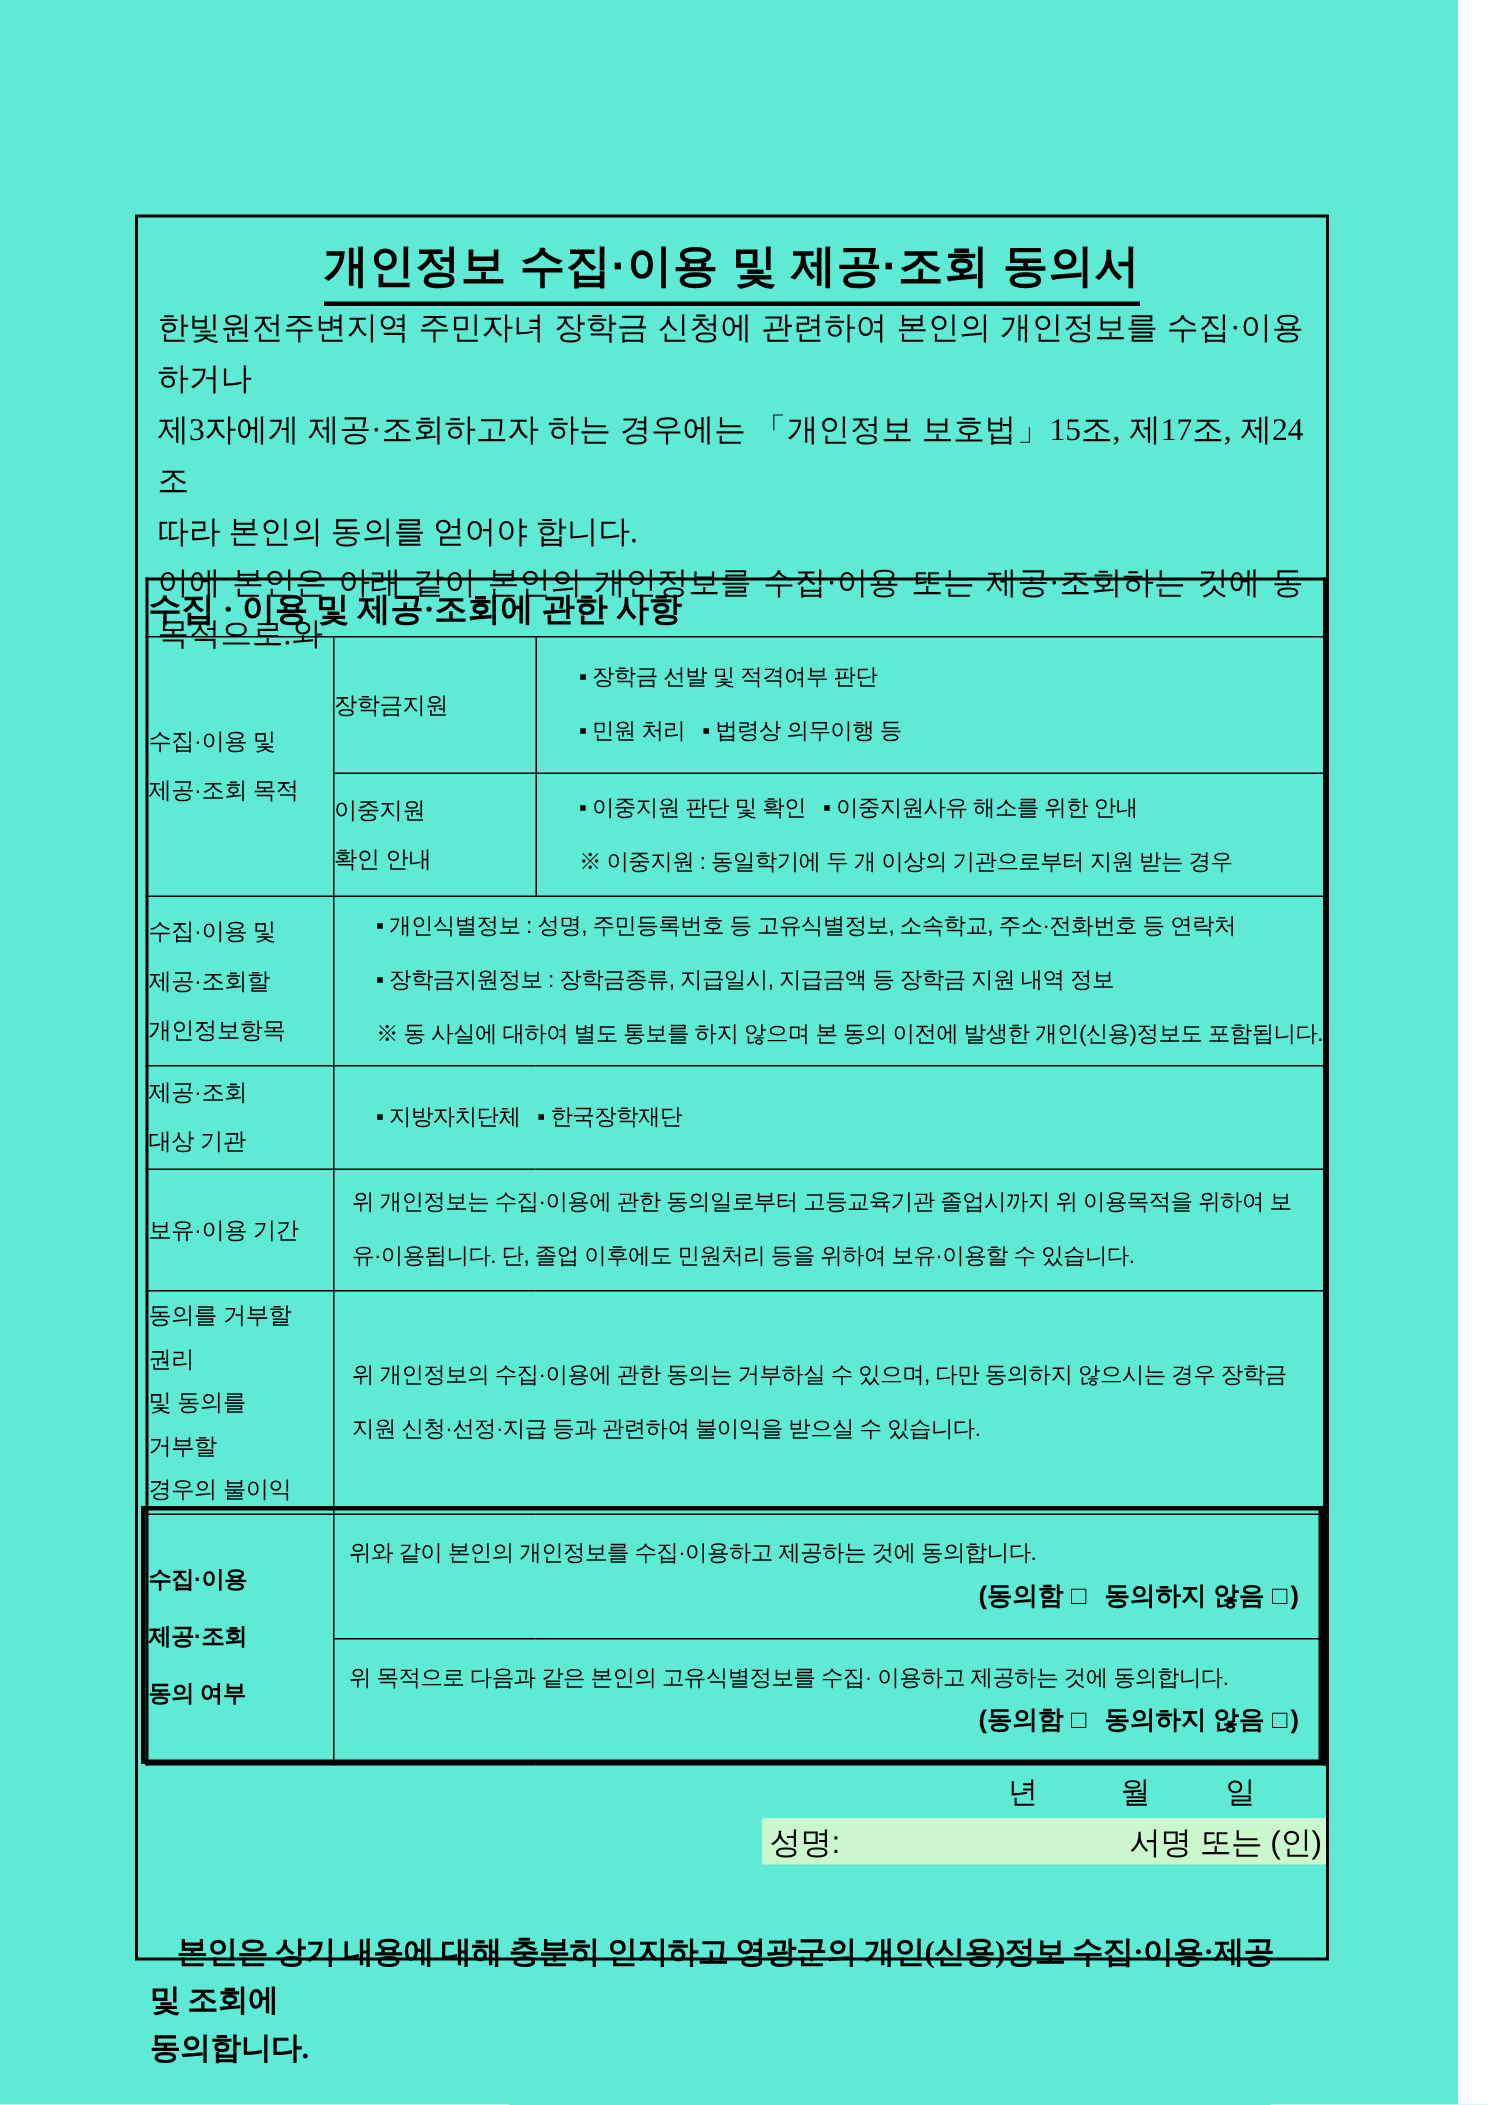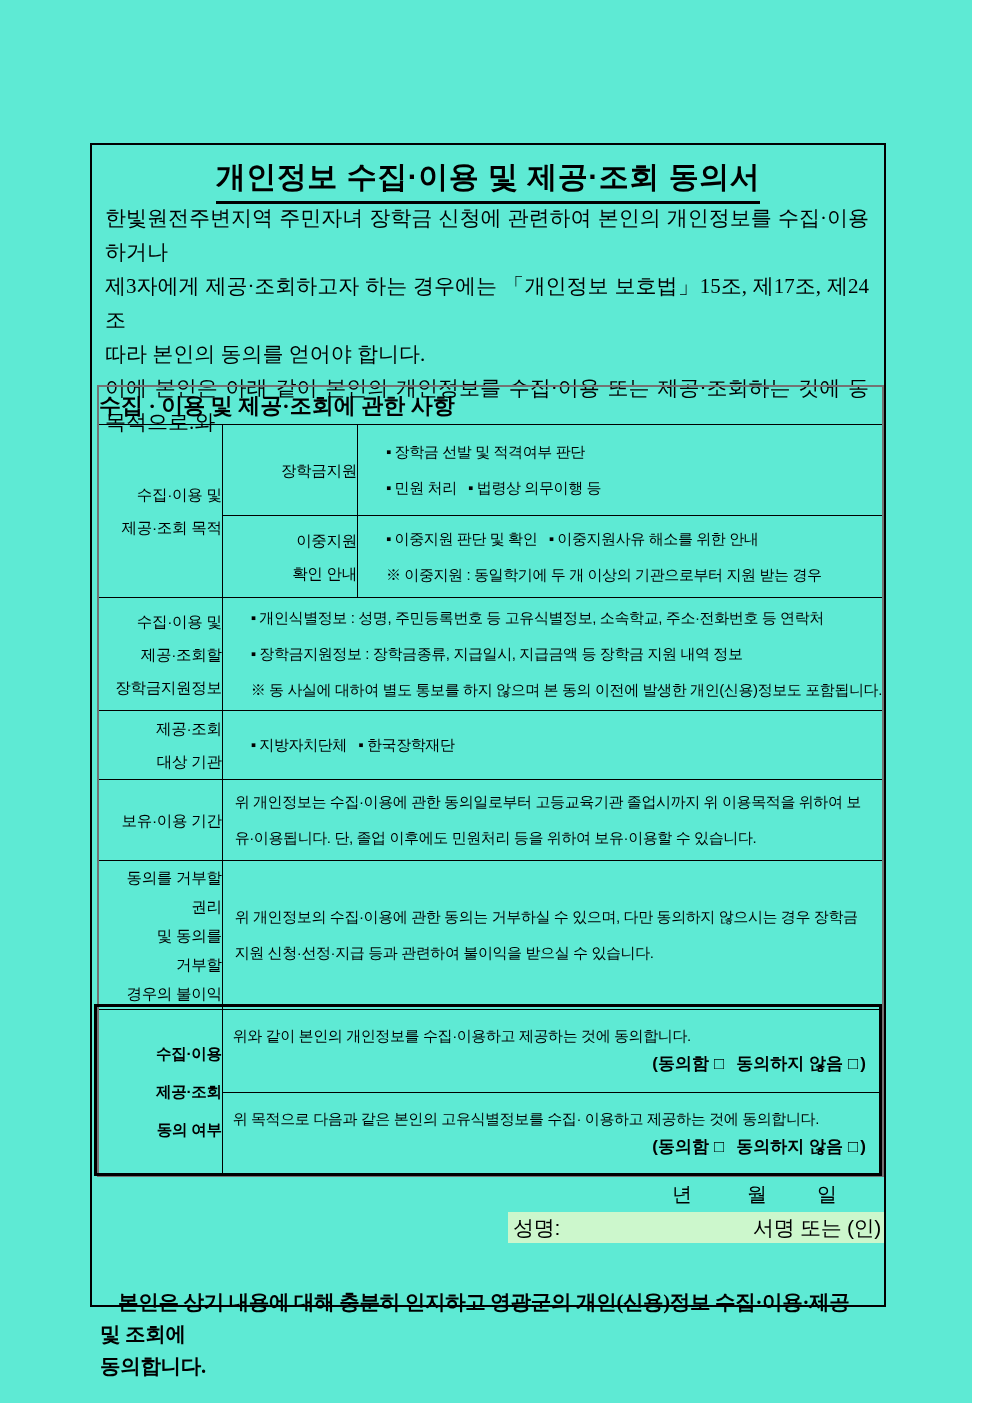--- a/index.html
+++ b/index.html
@@ -11,25 +11,25 @@
   .title-wrap{position:absolute;top:12px;left:0;width:100%;text-align:center;}
   .title{display:inline-block;font-family:"Liberation Sans",sans-serif;font-weight:800;
          font-size:30px;letter-spacing:0.5px;border-bottom:3px solid #000;padding-bottom:3px;}
   
   .intro{position:absolute;top:56px;left:13px;width:764px;
          font-family:"Liberation Serif",serif;font-size:21px;line-height:34px;}
   .intro-line{text-align:left;}
   .intro-line.fill{text-align:justify;text-align-last:justify;}
   
   table.main{position:absolute;left:5px;top:240px;border-collapse:collapse;table-layout:fixed;
-             border:2px solid #737373;}
+             border:2px solid #000000;}
   table.main td{border:1px solid #000;padding:0;vertical-align:middle;overflow:visible;}
   td.sec-header{font-family:"Liberation Serif",serif;font-weight:bold;font-size:22px;
                 padding-left:8px;height:37px;}
-  td.lbl{text-align:right;font-size:15.5px;line-height:33px;letter-spacing:-0.3px;}
+  td.lbl{text-align:left;font-size:15.5px;line-height:33px;letter-spacing:-0.3px;}
   td.lbl.tight{line-height:29px;}
   td.lbl.bold3{font-weight:bold;line-height:38px;}
   td.content{font-size:15px;letter-spacing:-0.4px;}
   .cline{white-space:pre;line-height:36px;padding-left:28px;}
   .para{line-height:36px;padding:0 14px 0 12px;}
   
   td.consent-cell{vertical-align:middle;}
   .statement{white-space:pre;font-size:15px;letter-spacing:-0.4px;line-height:26px;padding-left:10px;}
   .options{text-align:right;font-size:17px;font-weight:bold;padding-right:16px;line-height:30px;}
   .cb{display:inline-block;margin:0 2px 0 5px;font-weight:bold;}
@@ -99,21 +99,21 @@
         </td>
         <td class="content">
           <div class="cline">▪ 이중지원 판단 및 확인   ▪ 이중지원사유 해소를 위한 안내</div>
           <div class="cline">※ 이중지원 : 동일학기에 두 개 이상의 기관으로부터 지원 받는 경우</div>
         </td>
       </tr>
       <tr style="height:113px">
         <td class="lbl">
           <div>수집·이용 및</div>
           <div>제공·조회할</div>
-          <div>장학금지원정보</div>
+          <div>개인정보항목</div>
         </td>
         <td class="content" colspan="2">
           <div class="cline">▪ 개인식별정보 : 성명, 주민등록번호 등 고유식별정보, 소속학교, 주소·전화번호 등 연락처</div>
           <div class="cline">▪ 장학금지원정보 : 장학금종류, 지급일시, 지급금액 등 장학금 지원 내역 정보</div>
           <div class="cline">※ 동 사실에 대하여 별도 통보를 하지 않으며 본 동의 이전에 발생한 개인(신용)정보도 포함됩니다.</div>
         </td>
       </tr>
       <tr style="height:69px">
         <td class="lbl">
           <div>제공·조회</div>

